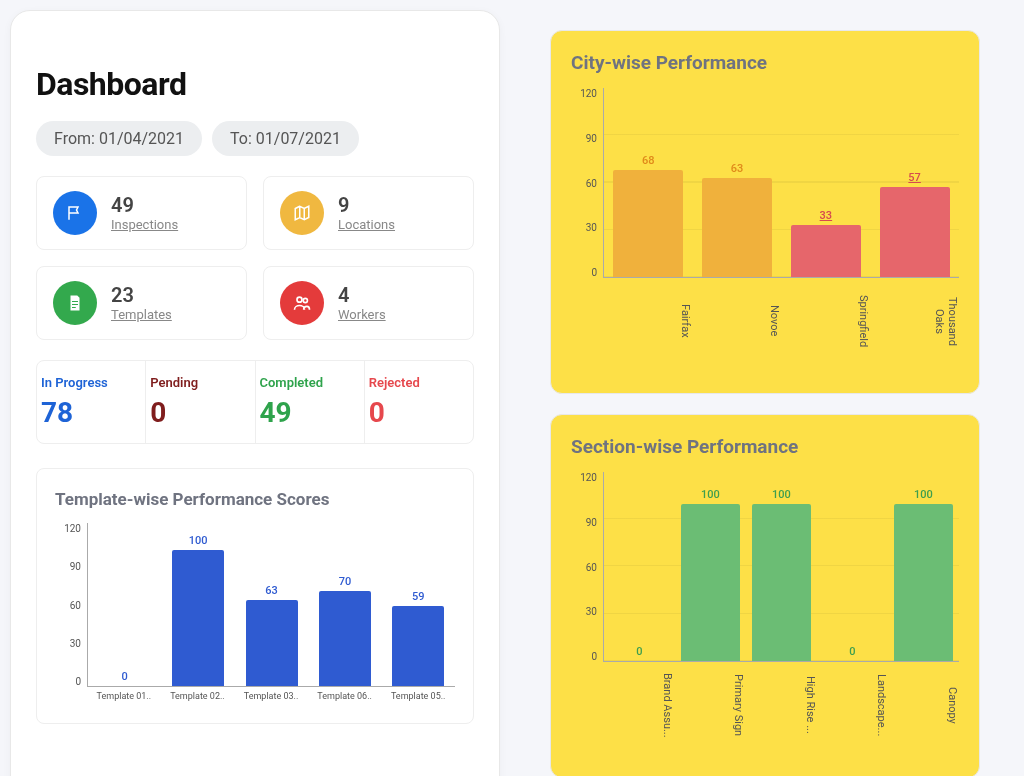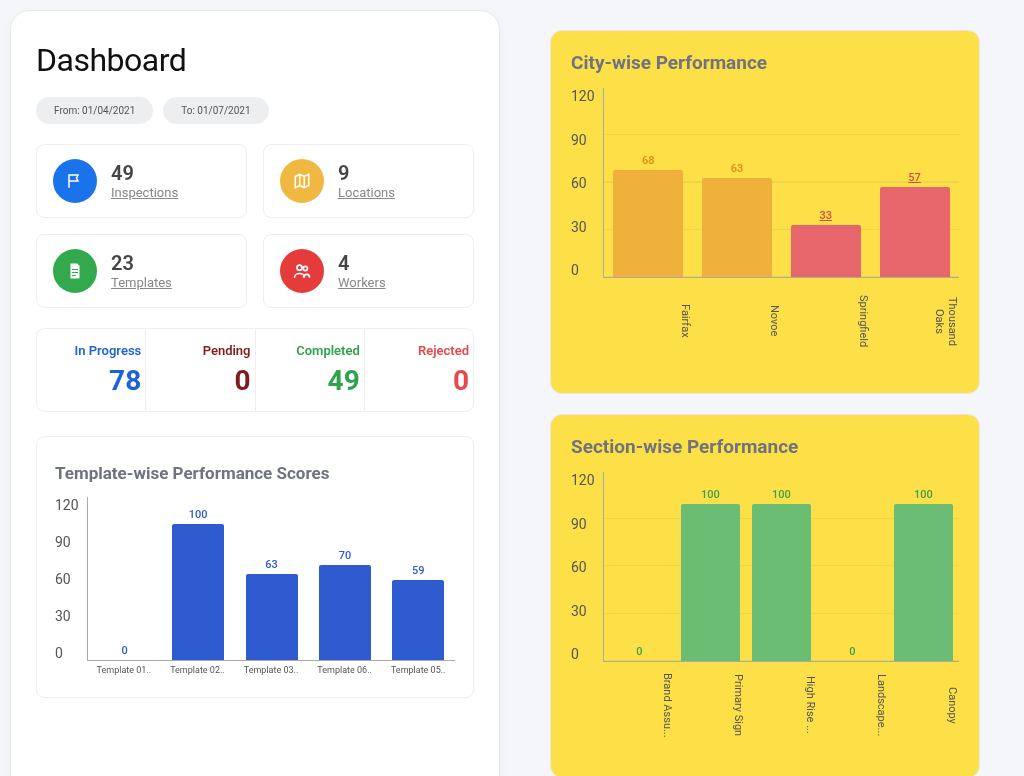--- a/index.html
+++ b/index.html
@@ -17,33 +17,34 @@
     background: #fff;
     border-radius: 20px;
     border: 1px solid #e8e8e8;
     padding: 30px 25px;
     box-shadow: 0 2px 8px rgba(0,0,0,0.04);
   }
   .panel-left { width: 490px; }
   .panel-right { width: 470px; display: flex; flex-direction: column; gap: 20px; padding: 20px; background: transparent; border:none; box-shadow:none;}
   .panel-right .card { background:#fde047; border-radius:12px; border:1px solid #e8e8e8; padding:20px 20px 15px 20px;}
   h1.dash {
-    font-weight: 400;
+    font-weight: 700;
     font-size: 32px;
     color: #111;
     margin-bottom: 18px;
     letter-spacing: -0.5px;
+    margin-top: 24px;
   }
   .filters { display:flex; gap:10px; margin-bottom:20px;}
   .pill {
     background: #eceef0;
     color: #555;
     border-radius: 20px;
     padding: 8px 18px;
-    font-size: 10px;
+    font-size: 16px;
   }
   .stat-grid { display:grid; grid-template-columns: 1fr 1fr; gap:16px; margin-bottom:20px;}
   .stat {
     border:1px solid #eee;
     border-radius:8px;
     padding:14px 16px;
     display:flex;
     align-items:center;
     gap:14px;
   }
@@ -53,44 +54,44 @@
     color:#fff;
   }
   .icon.blue   { background:#1a73e8; }
   .icon.yellow { background:#f0b840; }
   .icon.green  { background:#33a94d; }
   .icon.red    { background:#e43b3b; }
   .stat .num { font-size:20px; font-weight:600; color:#444; line-height:1;}
   .stat .lbl { font-size:13px; color:#888; margin-top:2px;text-decoration:underline;}
   .status-row { display:flex; border:1px solid #eee; border-radius:8px; overflow:hidden; margin-bottom:24px;}
   .status {
-    flex:1; text-align:right; padding:14px 4px;
+    flex:1; text-align:left; padding:14px 4px;
     border-right:1px solid #eee;
   }
   .status:last-child { border-right:none; }
   .status .t { font-size:13px; font-weight:600; margin-bottom:6px;}
   .status .v { font-size:28px; font-weight:700;}
   .c-blue   { color:#1e63d6; }
   .c-orange { color:#7f1d1d; }
   .c-green  { color:#2fa34c; }
   .c-red    { color:#e6484d; }
-  .chart-card { border:1px solid #eee; border-radius:8px; padding:26px 18px 10px 18px;}
+  .chart-card { border:1px solid #eee; border-radius:8px; padding:20px 18px 10px 18px;}
   .chart-title { font-size:17px; font-weight:700; color:#6f7380; margin-bottom:14px;}
   .chart-title.big { font-size:19px; }
   .chart {
     position:relative;
     height:190px;
     padding-left:32px;
     display:flex;
   }
   .y-axis {
     position:absolute; left:0; top:0; bottom:26px;
     width:30px;
     display:flex; flex-direction:column; justify-content:space-between;
-    font-size:14px; color:#555; text-align:left;
+    font-size:10px; color:#555; text-align:right;
   }
   .y-axis span { padding-right:4px; }
   .bars {
     flex:1; display:flex; align-items:flex-end; justify-content:space-around;
     border-left:1px solid #aaa; border-bottom:1px solid #aaa;
     margin-bottom:26px;
     position:relative;
     background-image: linear-gradient(to top, transparent 0, transparent 100%);
   }
   .bars.grid {

